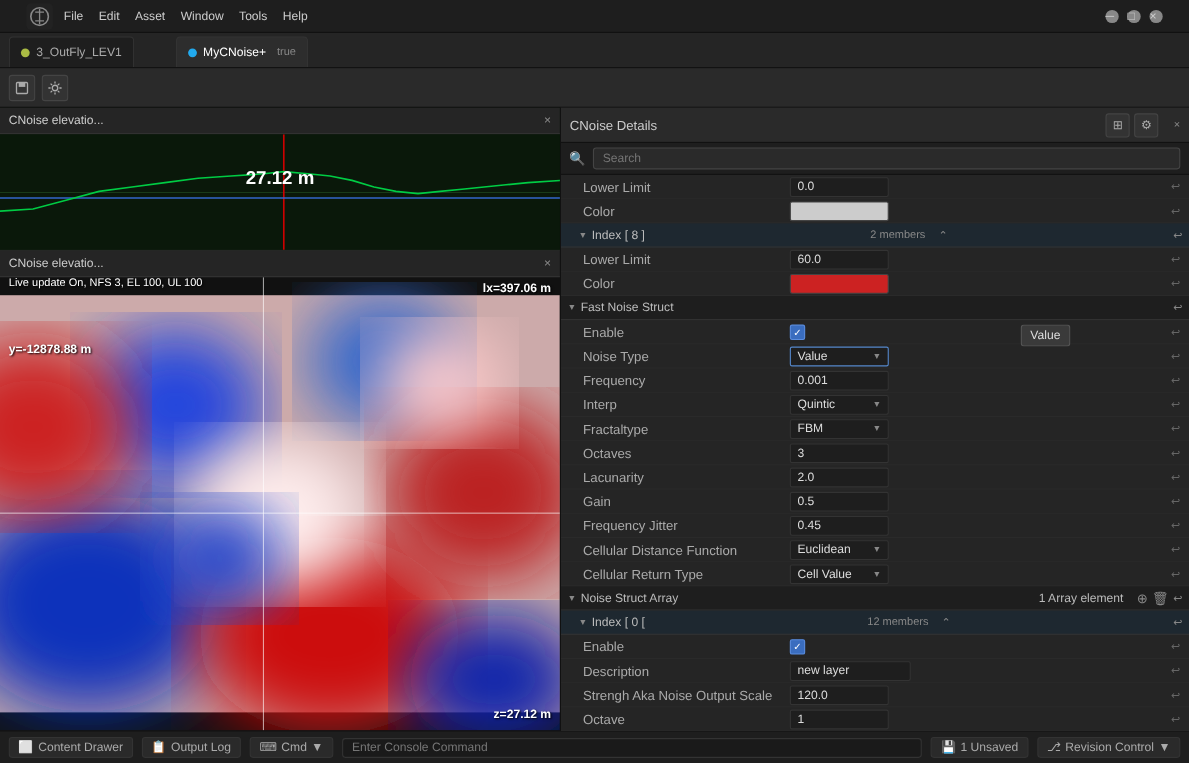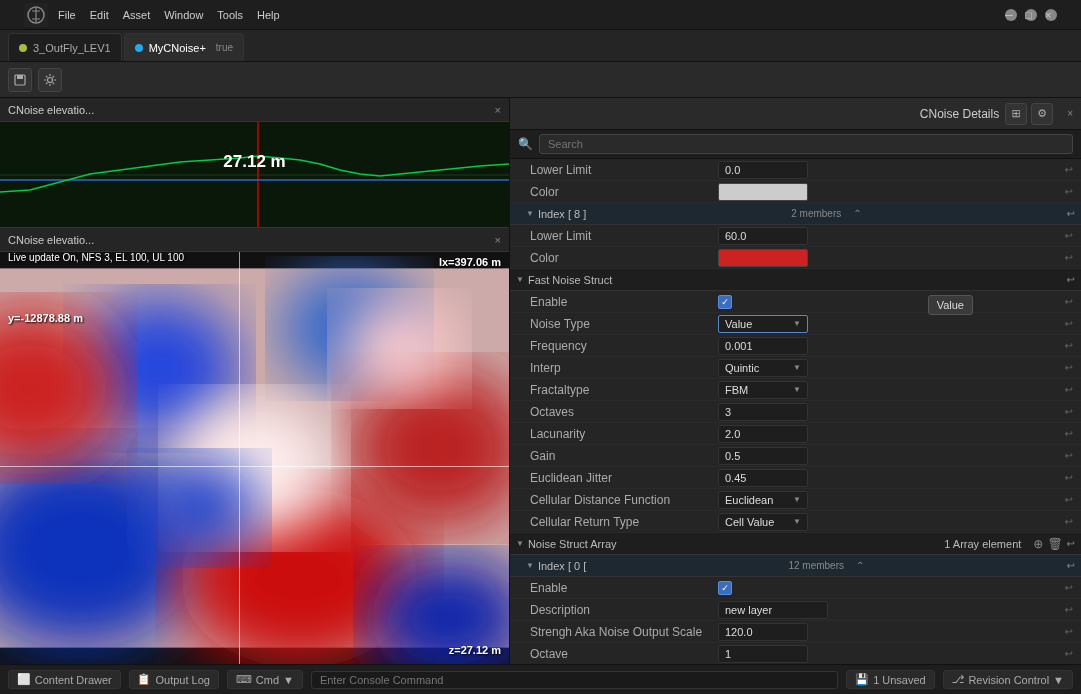--- a/index.html
+++ b/index.html
@@ -48,20 +48,21 @@
     .win-close { background: #888; }
 
     
     .tabbar {
       height: 32px;
       background: #252525;
       display: flex;
       align-items: flex-end;
       border-bottom: 1px solid #111;
       padding-left: 8px;
+      gap: 36px;
     }
     .tab {
       height: 28px;
       padding: 0 10px;
       display: flex; align-items: center; gap: 6px;
       background: #1e1e1e;
       border: 1px solid #333;
       border-bottom: none;
       border-radius: 4px 4px 0 0;
       font-size: 11px; color: #aaa;
@@ -206,21 +207,20 @@
       display: flex;
       align-items: center;
       padding: 0 8px;
       border-bottom: 1px solid #111;
       gap: 6px;
     }
     .right-header-title {
       font-size: 12px;
       color: #ccc;
       flex: 1;
-      text-align: right;
     }
     .right-header-icons { display: flex; gap: 4px; }
     .header-icon-btn {
       width: 22px; height: 22px;
       background: #333;
       border: 1px solid #444;
       border-radius: 3px;
       display: flex; align-items: center; justify-content: center;
       cursor: pointer; color: #aaa; font-size: 11px;
     }
@@ -710,21 +710,21 @@
 
       <div class="prop-row">
         <span class="prop-label">Gain</span>
         <div class="prop-value">
           <input class="prop-input" value="0.5" style="">
         </div>
         <span class="prop-reset">↩</span>
       </div>
 
       <div class="prop-row">
-        <span class="prop-label">Euclidean Jitter</span>
+        <span class="prop-label">Frequency Jitter</span>
         <div class="prop-value">
           <input class="prop-input" value="0.45" style="">
         </div>
         <span class="prop-reset">↩</span>
       </div>
 
       <div class="prop-row">
         <span class="prop-label">Cellular Distance Function</span>
         <div class="prop-value">
           <div class="prop-dropdown" style="width:90px">

